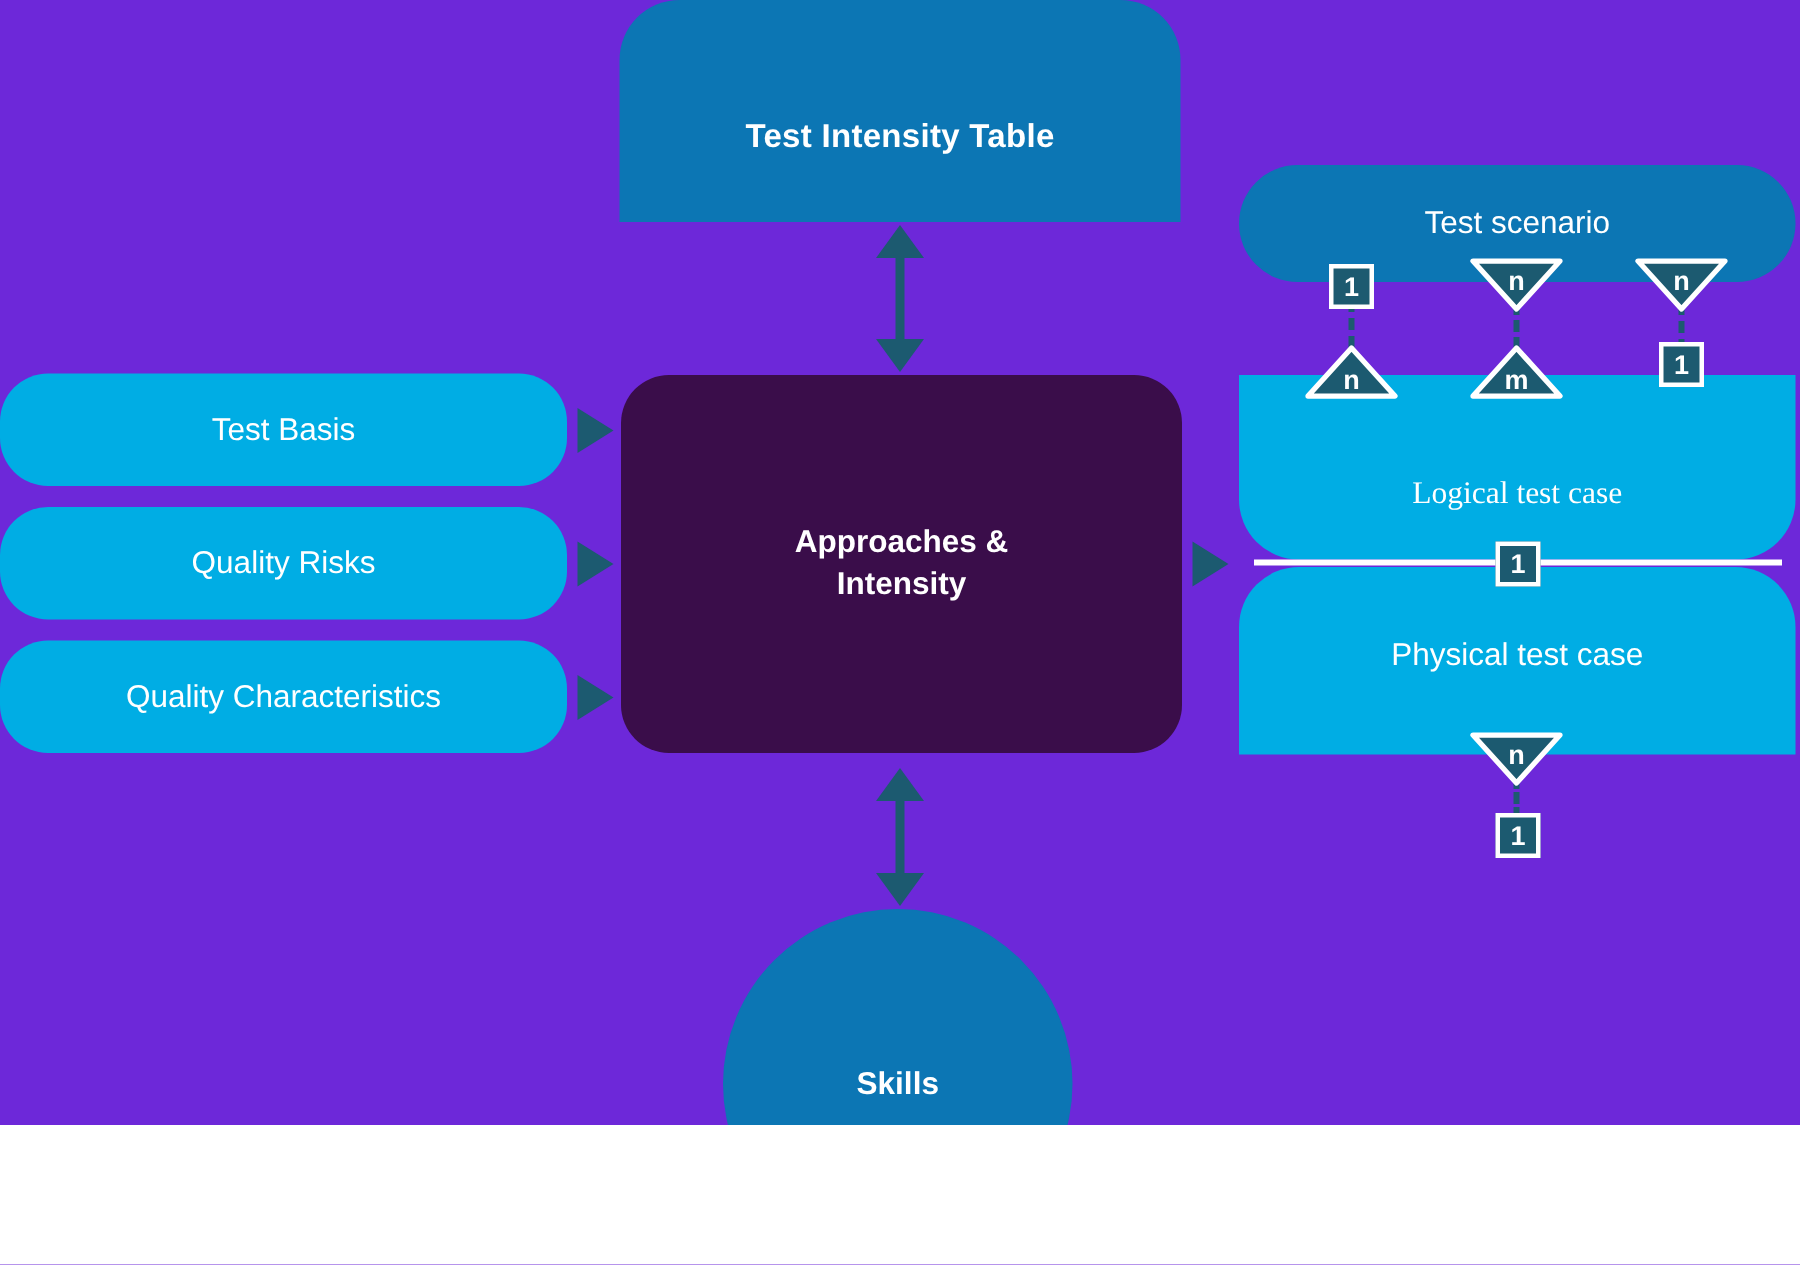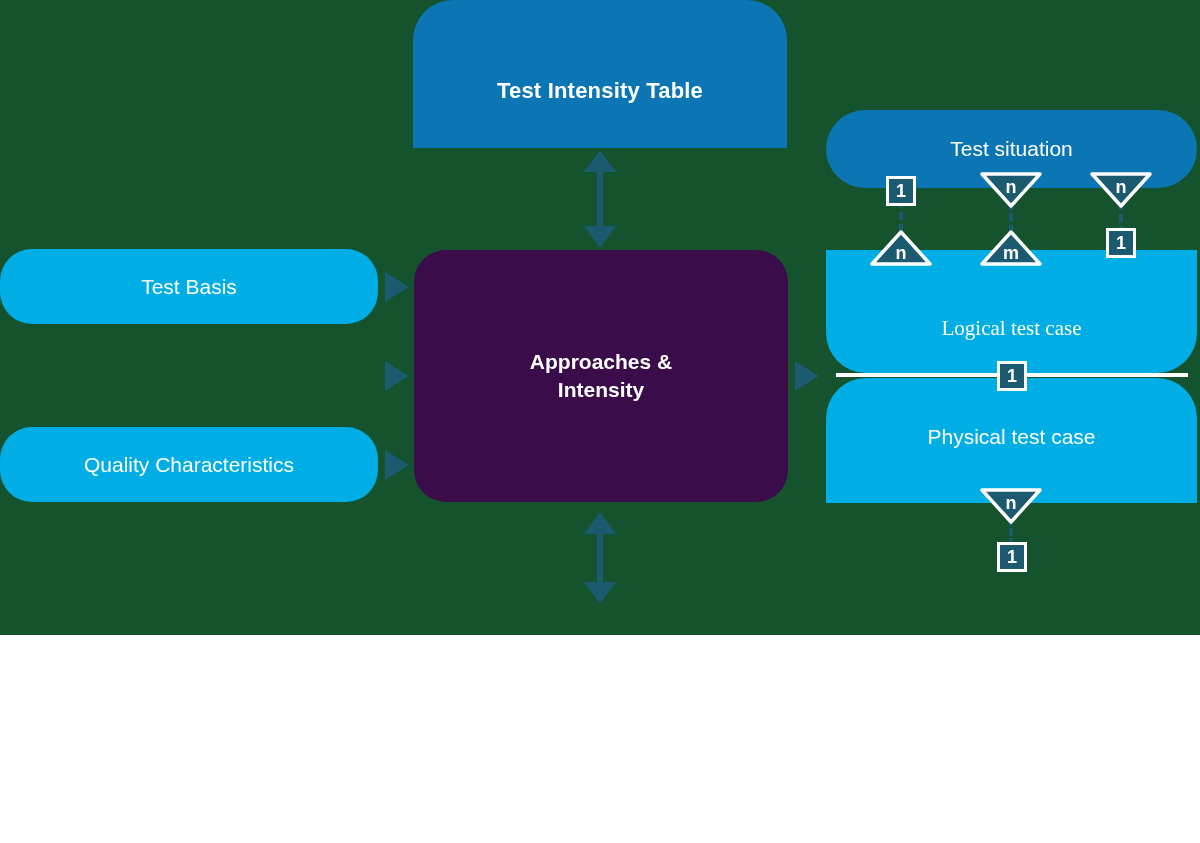--- a/index.html
+++ b/index.html
@@ -6,22 +6,22 @@
     margin: 0;
     padding: 0;
     background: #ffffff;
   }
   body {
     font-family: "Liberation Sans", sans-serif;
   }
   #canvas {
     position: relative;
     width: 1200px;
-    height: 635px;
-    background: #14532d;
+    height: 750px;
+    background: #6d28d9;
     overflow: hidden;
   }
   .node {
     position: absolute;
     display: flex;
     align-items: center;
     justify-content: center;
     text-align: center;
     color: #ffffff;
     box-sizing: border-box;
@@ -199,20 +199,23 @@
 
   <svg class="dbl-arrow" style="left:583px; top:150px;" width="34" height="98" viewBox="0 0 34 98">
     <line x1="17" y1="16" x2="17" y2="82" stroke="#1C5A70" stroke-width="6"></line>
     <polygon points="17,0 33,22 1,22" fill="#1C5A70"></polygon>
     <polygon points="17,98 33,76 1,76" fill="#1C5A70"></polygon>
   </svg>
 
   <div class="node n-left n-left-1">
     <span>Test Basis</span>
   </div>
+  <div class="node n-left n-left-2">
+    <span>Quality Risks</span>
+  </div>
   <div class="node n-left n-left-3">
     <span>Quality Characteristics</span>
   </div>
 
   <div class="arrow-tri-right ar1"></div>
   <div class="arrow-tri-right ar2"></div>
   <div class="arrow-tri-right ar3"></div>
 
   <div class="node n-center">
     <div>
@@ -222,23 +225,26 @@
   </div>
 
   <div class="arrow-tri-right ar-mid"></div>
 
   <svg class="dbl-arrow" style="left:583px; top:512px;" width="34" height="92" viewBox="0 0 34 92">
     <line x1="17" y1="16" x2="17" y2="76" stroke="#1C5A70" stroke-width="6"></line>
     <polygon points="17,0 33,22 1,22" fill="#1C5A70"></polygon>
     <polygon points="17,92 33,70 1,70" fill="#1C5A70"></polygon>
   </svg>
 
+  <div class="node n-skills">
+    <span>Skills</span>
+  </div>
 
   <div class="node n-situation">
-    <span>Test situation</span>
+    <span>Test scenario</span>
   </div>
 
   <div class="node n-logical">
     <span style="margin-top:34px;font-family:Liberation Serif, serif;">Logical test case</span>
   </div>
 
   <div class="node n-physical">
     <span style="margin-top:-8px;">Physical test case</span>
   </div>
 

